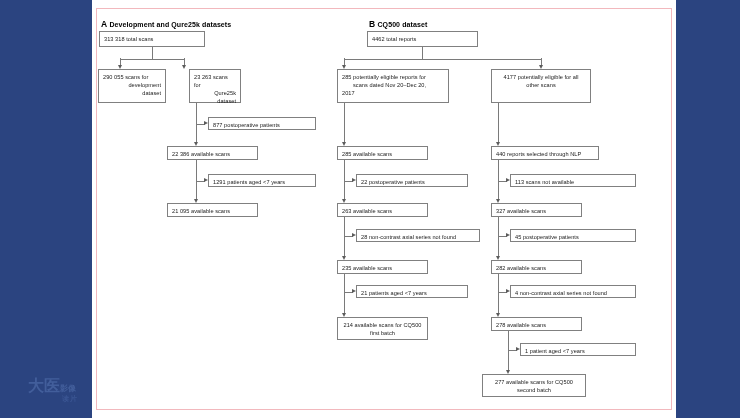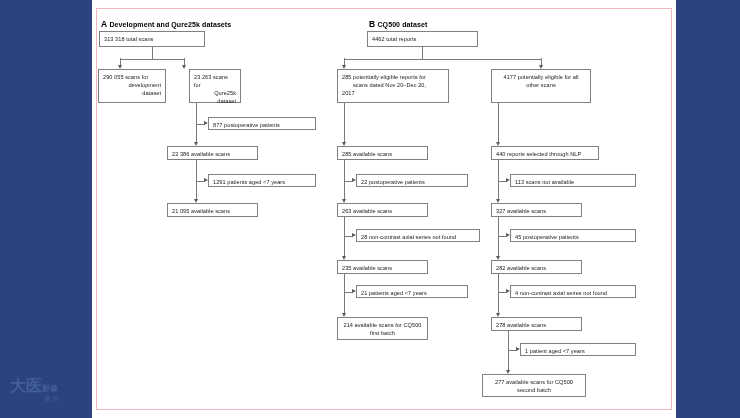--- a/index.html
+++ b/index.html
@@ -78,21 +78,21 @@
   .arrow-right {
     position: absolute;
     width: 0; height: 0;
     border-top: 2.6px solid transparent;
     border-bottom: 2.6px solid transparent;
     border-left: 4px solid #5c5c5c;
   }
   
   #watermark {
     position: absolute;
-    left: 10px; top: 378px;
+    left: 28px; top: 378px;
     width: 76px; height: 36px;
     color: #4763a0;
     font-size: 16px;
     font-weight: bold;
     line-height: 1.0;
     opacity: 0.85;
     user-select: none;
   }
   #watermark .wm-sub2 {
     font-size: 7px;

